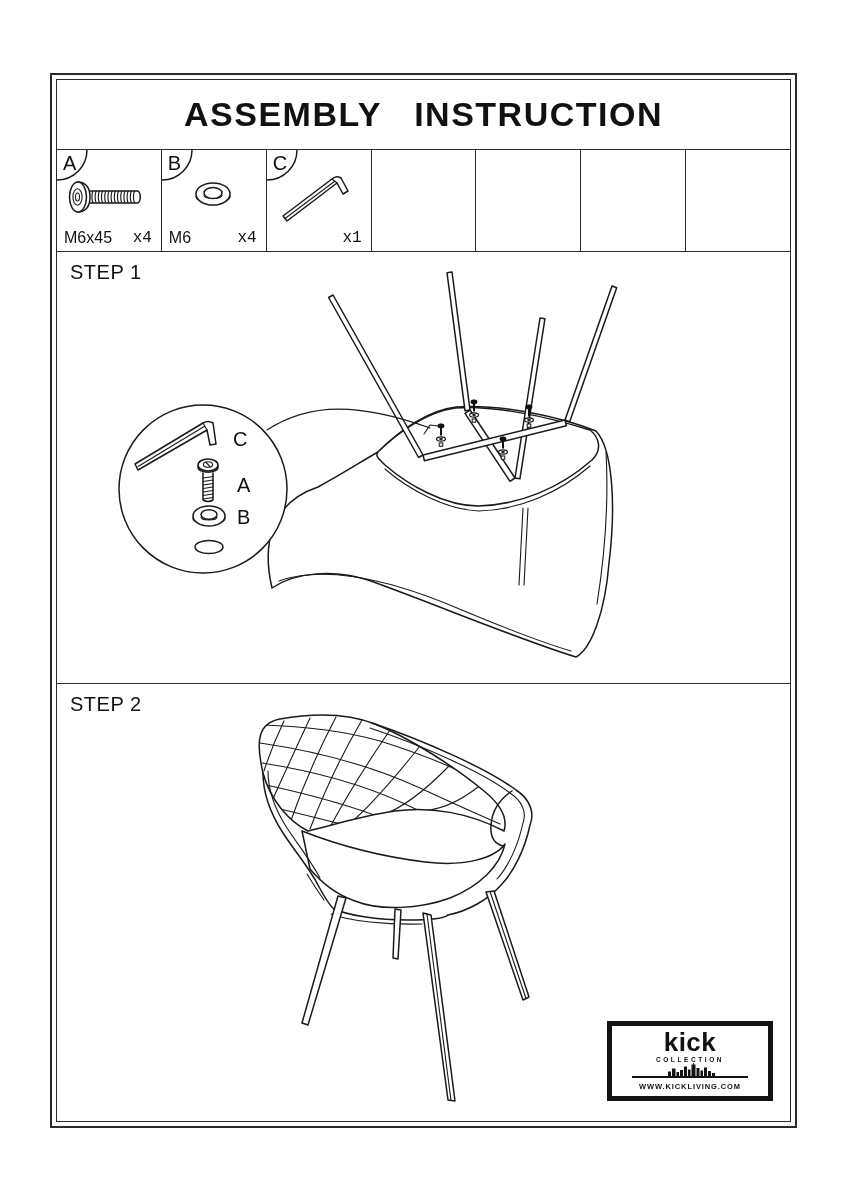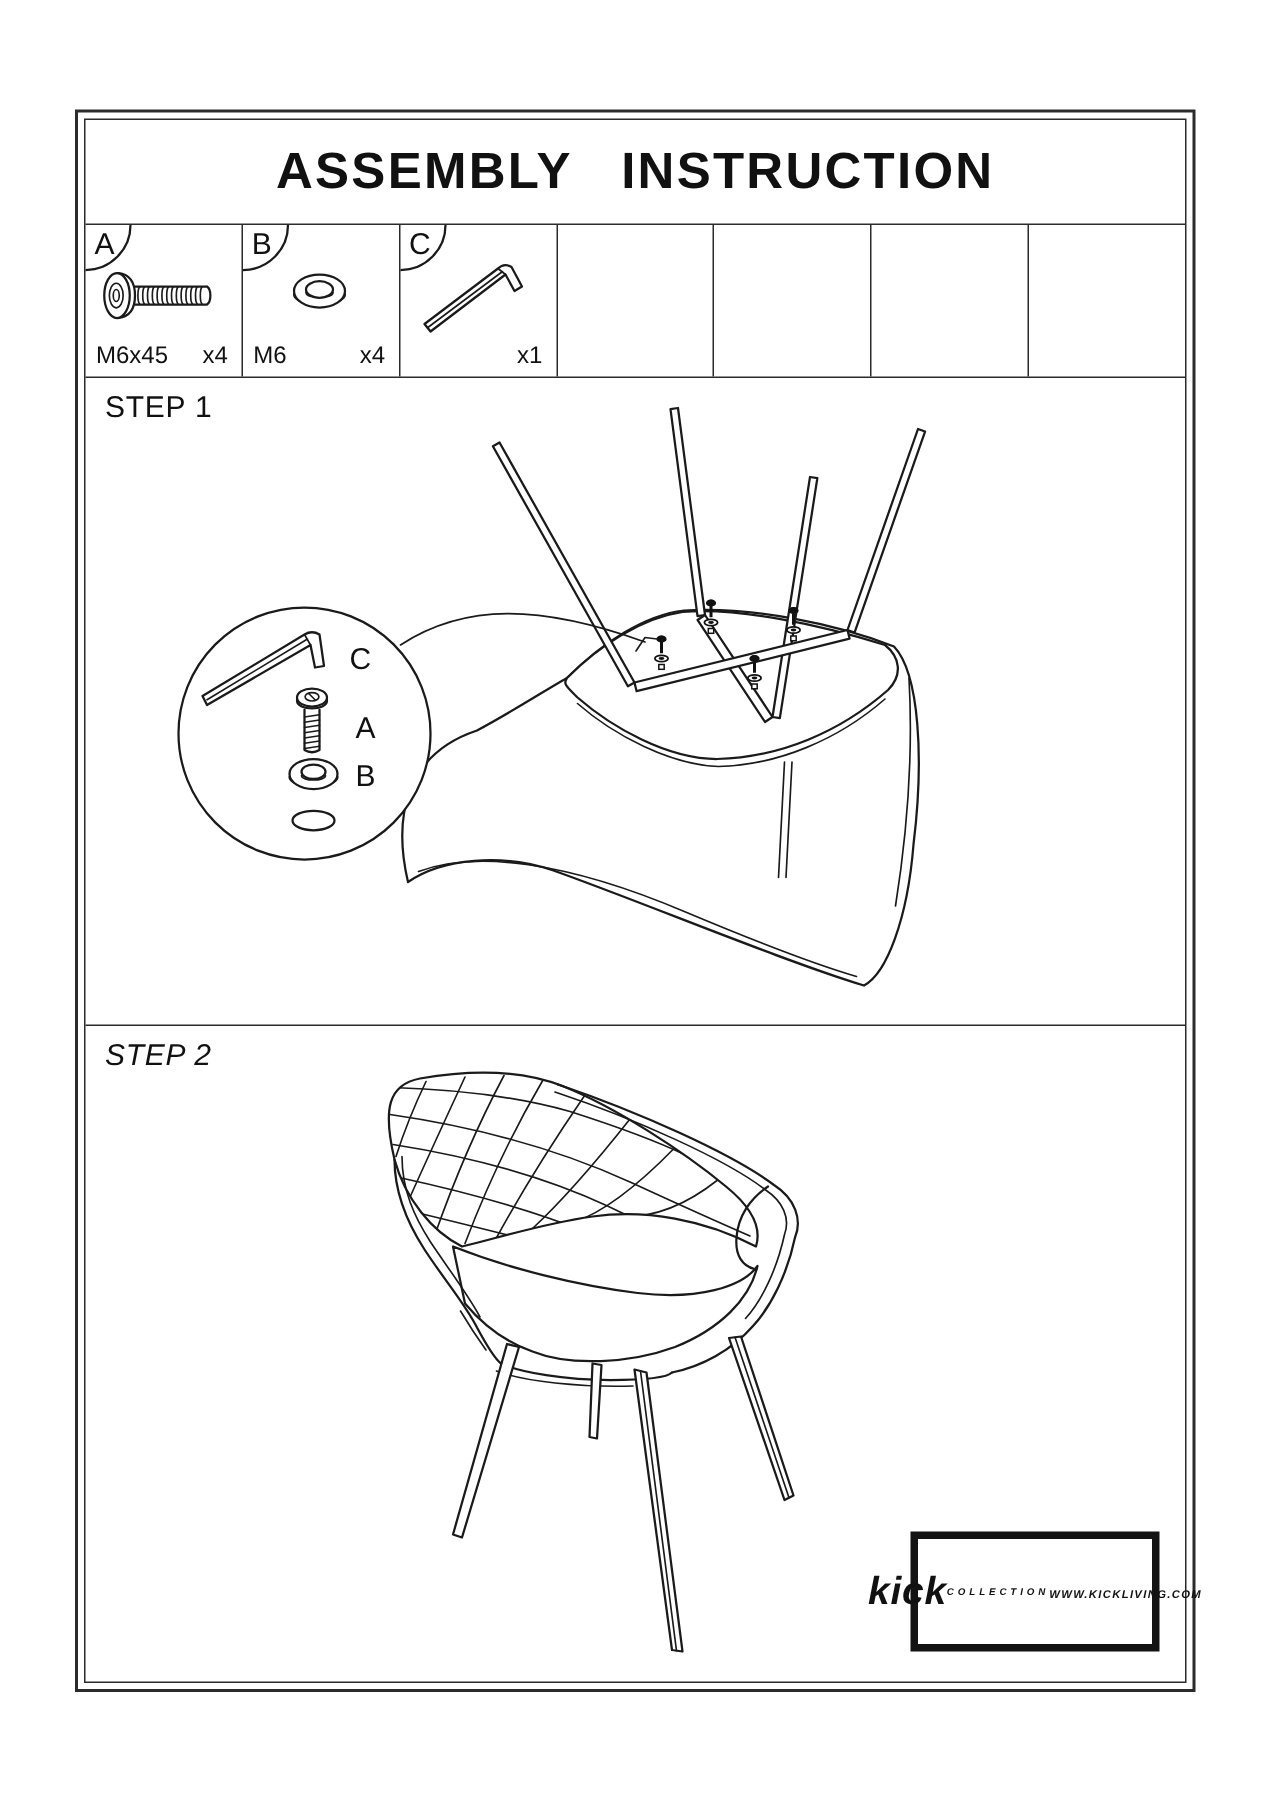--- a/index.html
+++ b/index.html
@@ -9,36 +9,36 @@
   .inner-frame{position:absolute;left:4px;top:4px;right:4px;bottom:4px;border:1.5px solid #2b2b2b;
                display:flex;flex-direction:column;}
   .title-band{height:69px;border-bottom:1.6px solid #2b2b2b;display:flex;align-items:center;justify-content:center;}
   .title-band h1{margin:0;font-size:34px;font-weight:bold;letter-spacing:1.5px;word-spacing:22px;}
   .parts-row{height:101px;border-bottom:1.6px solid #2b2b2b;display:flex;}
   .part-cell{flex:1;position:relative;border-right:1.6px solid #2b2b2b;}
   .part-cell:last-child{border-right:none;}
   .part-letter{position:absolute;left:6px;top:2px;font-size:20px;z-index:2;}
   .corner-arc{position:absolute;left:0;top:0;}
   .part-spec{position:absolute;left:7px;bottom:4px;font-size:16px;text-align:center;}
-  .part-qty{position:absolute;right:9px;bottom:4px;font-size:16px;}
+  .part-qty{position:absolute;right:9px;bottom:4px;font-size:16px;font-family:Liberation Mono, monospace;}
   .part-icon{position:absolute;}
   .step{position:relative;}
   .step-1{height:431px;border-bottom:1.6px solid #2b2b2b;}
-  .step-2{flex:1;font-style:italic;}
+  .step-2{flex:1;}
   .step-label{position:absolute;left:13px;top:9px;font-size:20px;letter-spacing:.5px;text-align:center;}
   .illu{position:absolute;left:0;top:0;}
   
   .ln{stroke:#1a1a1a;fill:none;stroke-width:1.5;stroke-linecap:round;stroke-linejoin:round;}
   .lt{stroke:#1a1a1a;fill:none;stroke-width:1.1;stroke-linecap:round;stroke-linejoin:round;}
   .wf{stroke:#1a1a1a;fill:#ffffff;stroke-width:1.5;stroke-linejoin:round;}
   .dk{fill:#111;stroke:none;}
   .lbl{font-family:"Liberation Sans",sans-serif;font-size:20px;fill:#111;}
   
   .logo-box{position:absolute;left:550px;top:337px;width:156px;height:70px;border:5px solid #131313;
-            background:#fff;display:flex;align-items:center;justify-content:center;}
+            background:#fff;display:flex;flex-direction:column;align-items:center;justify-content:center;}
   .logo-brand{font-size:26px;font-weight:800;line-height:.9;letter-spacing:.5px;}
   .logo-collection{font-size:6.5px;font-weight:700;letter-spacing:2.6px;margin-top:1px;}
   .logo-site{font-size:7.5px;font-weight:700;letter-spacing:.9px;margin-top:2px;}
 </style>
 </head>
 <body>
 
 <div class="page">
   <div class="outer-frame">
     <div class="inner-frame">

